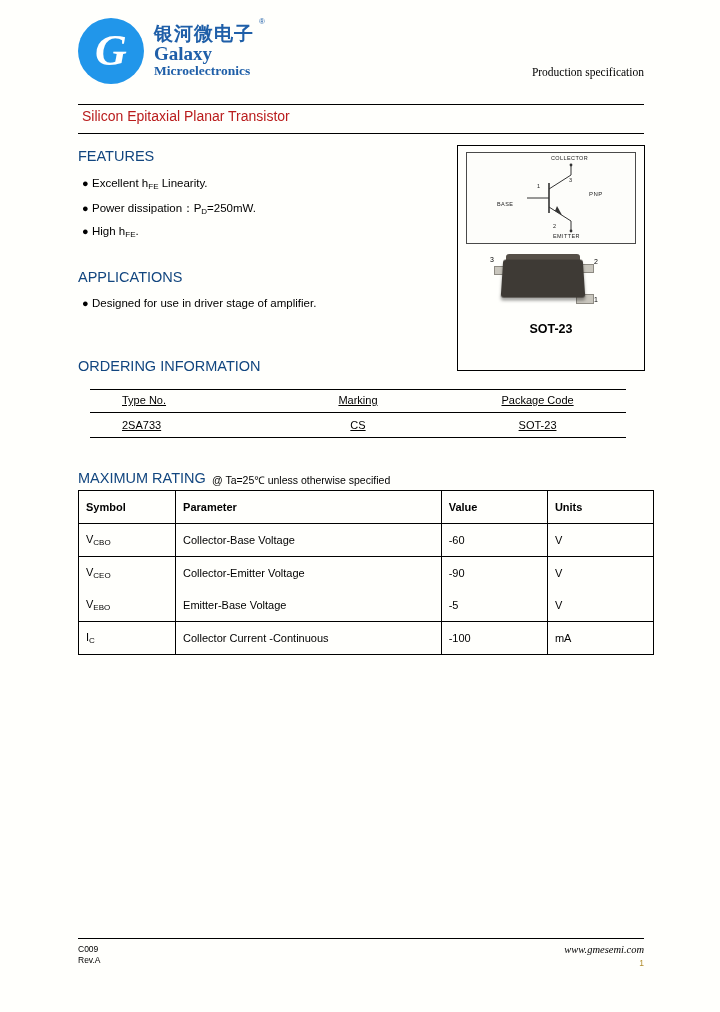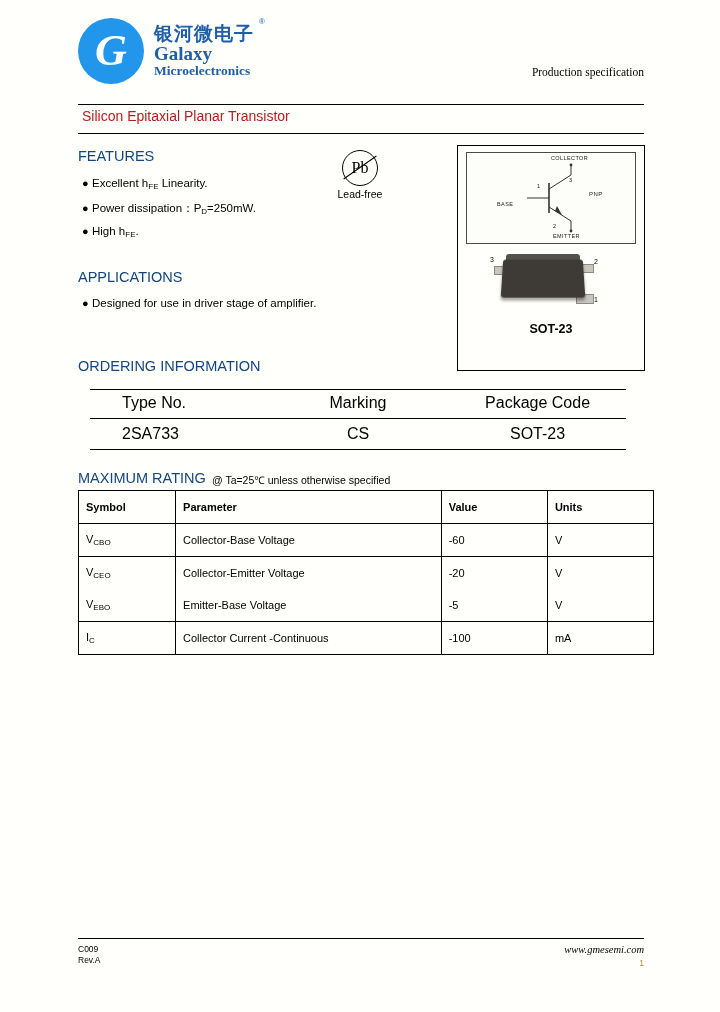--- a/index.html
+++ b/index.html
@@ -211,21 +211,22 @@
     background: #c9c6bd;
     border: 1px solid #8d8a82;
   }
   .num { position:absolute; font-size: 7px; }
   
   .ord {
     position: absolute;
     left: 90px; top: 388px;
     width: 536px;
     border-collapse: collapse;
-    font-size: 16px;
+    font-size: 11px;
+    text-decoration: underline;
   }
   .ord th, .ord td {
     padding: 6px 4px;
     font-weight: normal;
     text-align: center;
   }
   .ord thead th { border-bottom: 1px solid #000; }
   .ord tbody td { border-bottom: 1px solid #000; }
   .ord .c1 { width: 33%; text-align: left; padding-left: 32px; }
   .ord .c2 { width: 34%; }
@@ -314,27 +315,20 @@
   </div>
   <div class="bullet-row" id="f2">
     <span class="bullet-dot">●</span>
     <span><span>Power dissipation：P</span><span class="sub">D</span><span>=250mW.</span></span>
   </div>
   <div class="bullet-row" id="f3">
     <span class="bullet-dot">●</span>
     <span><span>High h</span><span class="sub">FE</span><span>.</span></span>
   </div>
 
-  <div class="pb-wrap">
-    <div class="pb-circle">
-      <span>Pb</span>
-      <span class="pb-slash"></span>
-    </div>
-    <div class="pb-label">Lead-free</div>
-  </div>
 
   <div class="sec-h" id="apps-h">APPLICATIONS</div>
   <div class="bullet-row" id="a1">
     <span class="bullet-dot">●</span>
     <span>Designed for use in driver stage of amplifier.</span>
   </div>
 
   <div class="pkg-box">
 
     <div class="schem">
@@ -412,21 +406,21 @@
       <tr>
         <td><span>V</span><span class="sub">CBO</span></td>
         <td>Collector-Base Voltage</td>
         <td>-60</td>
         <td>V</td>
       </tr>
 
       <tr>
         <td class="nb"><span>V</span><span class="sub">CEO</span></td>
         <td class="nb">Collector-Emitter Voltage</td>
-        <td class="nb">-20</td>
+        <td class="nb">-90</td>
         <td class="nb">V</td>
       </tr>
 
       <tr>
         <td class="nt"><span>V</span><span class="sub">EBO</span></td>
         <td class="nt">Emitter-Base Voltage</td>
         <td class="nt">-5</td>
         <td class="nt">V</td>
       </tr>
 

